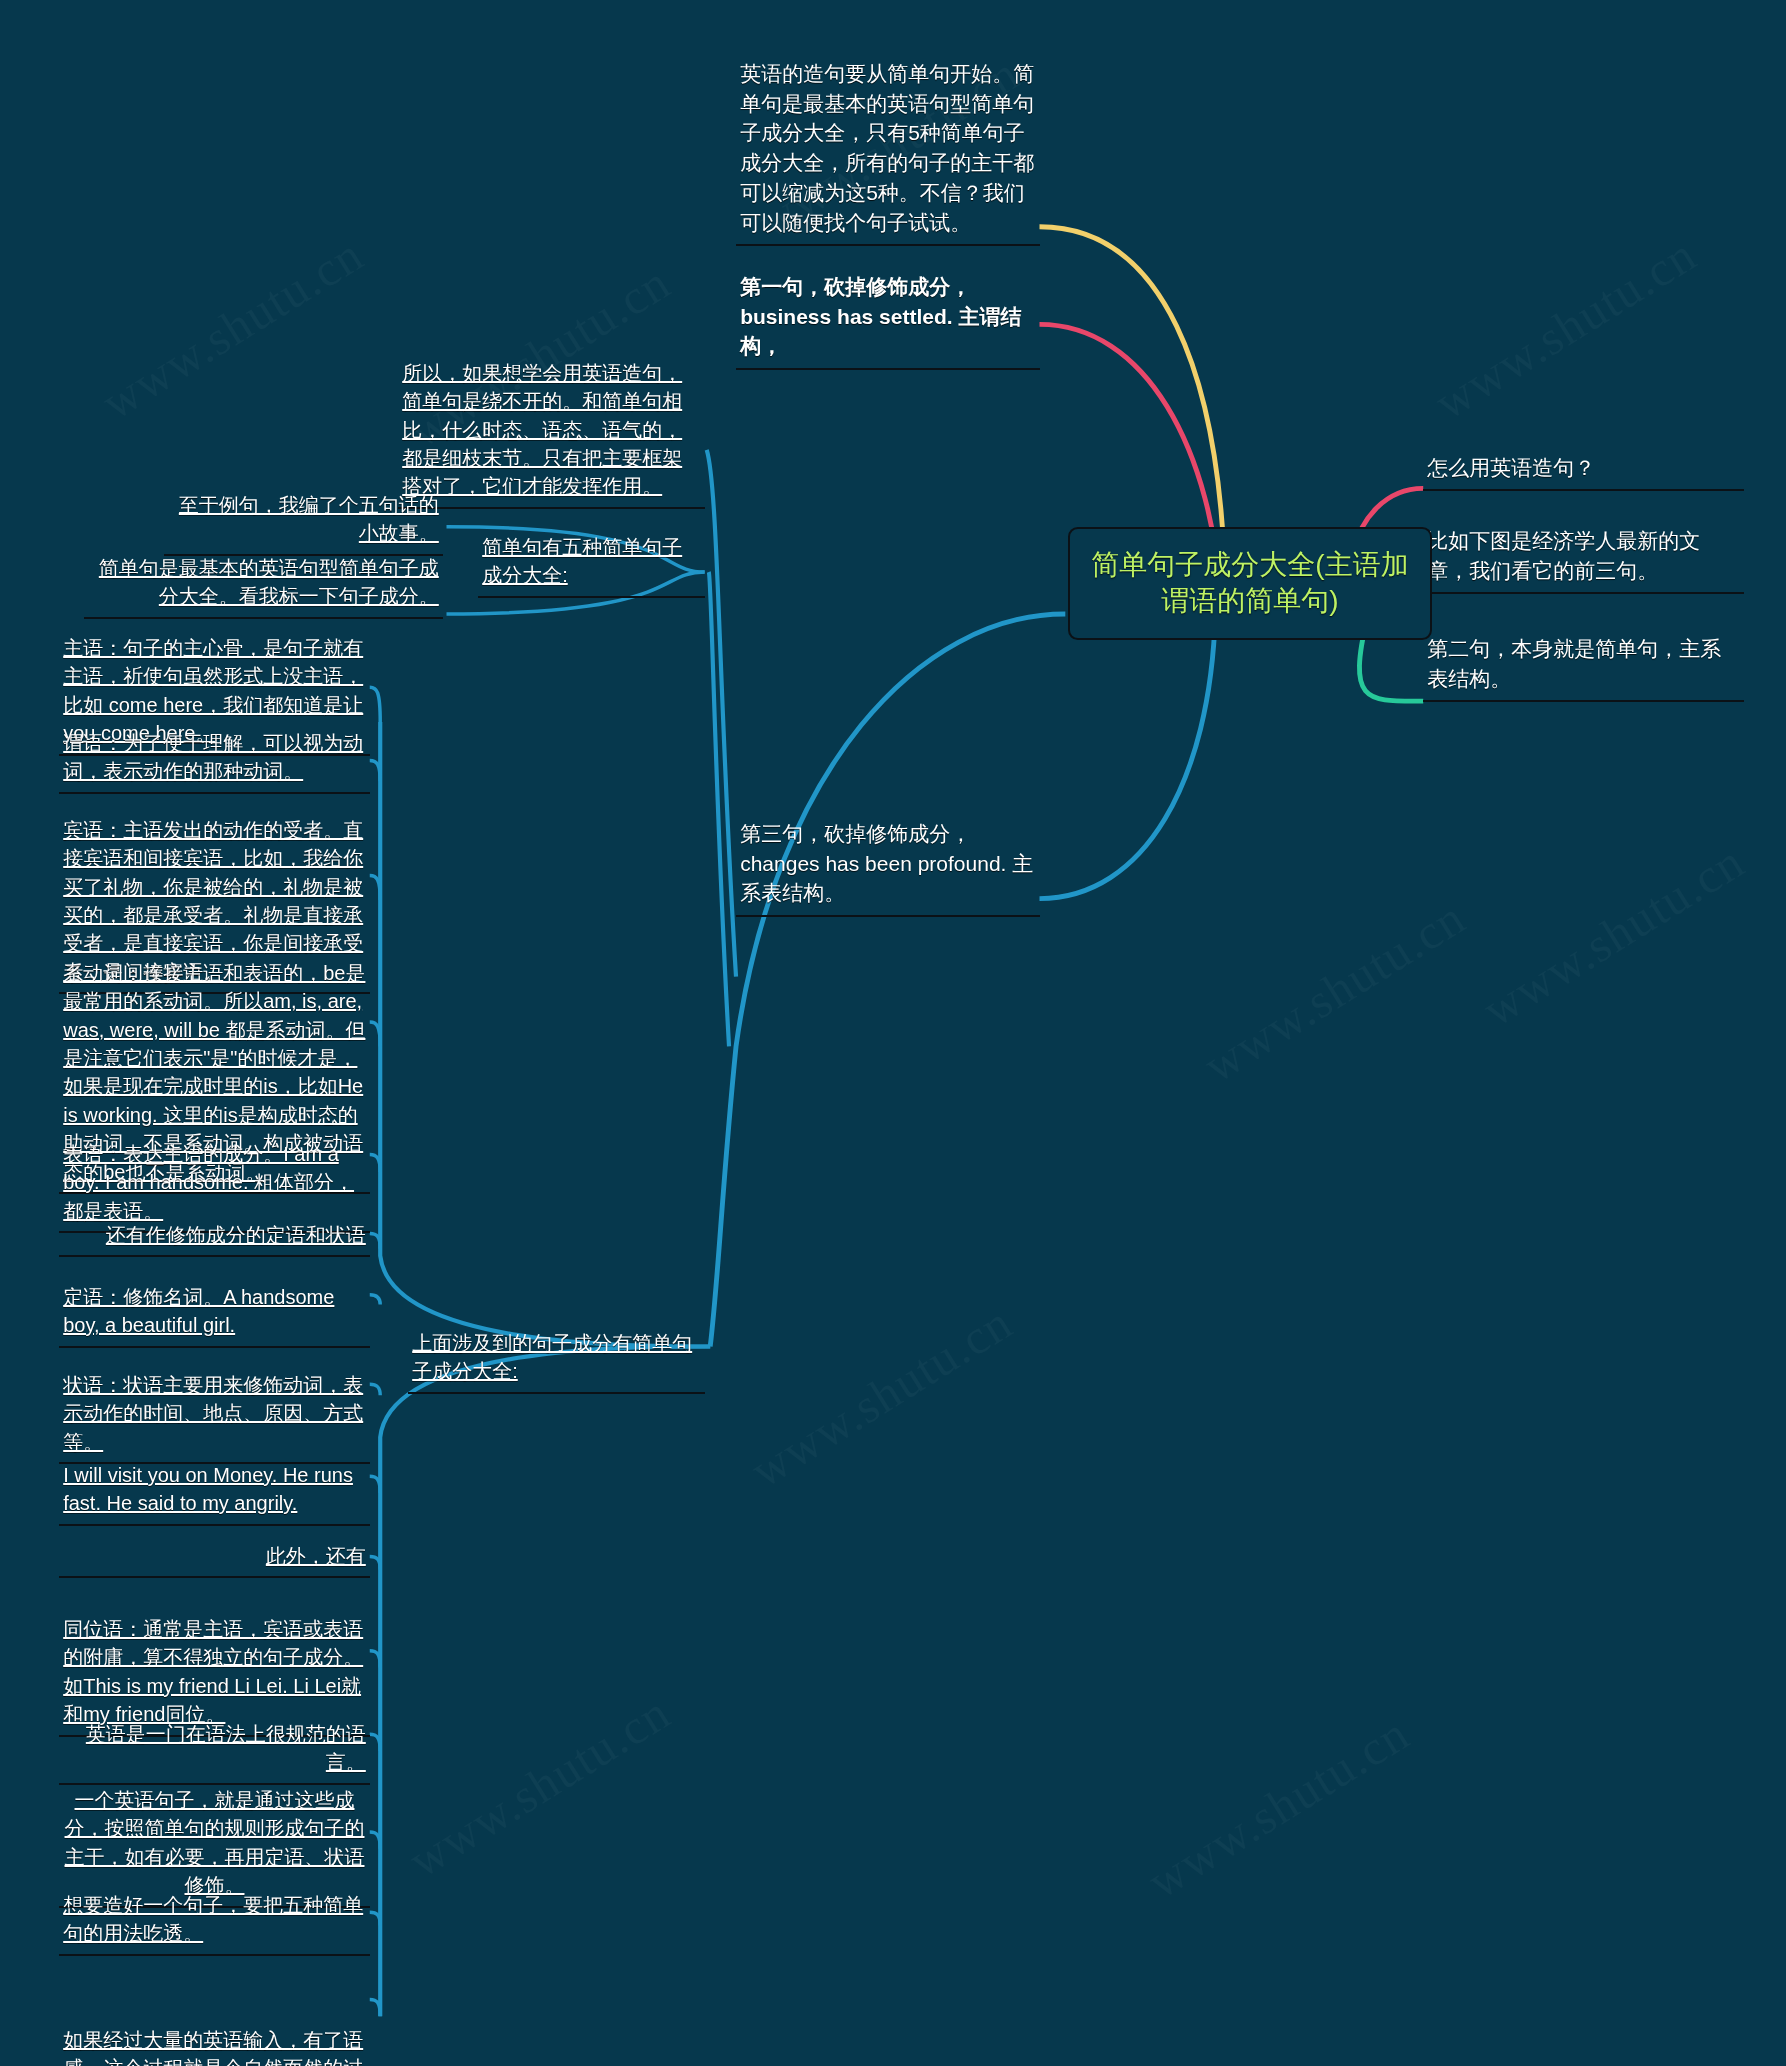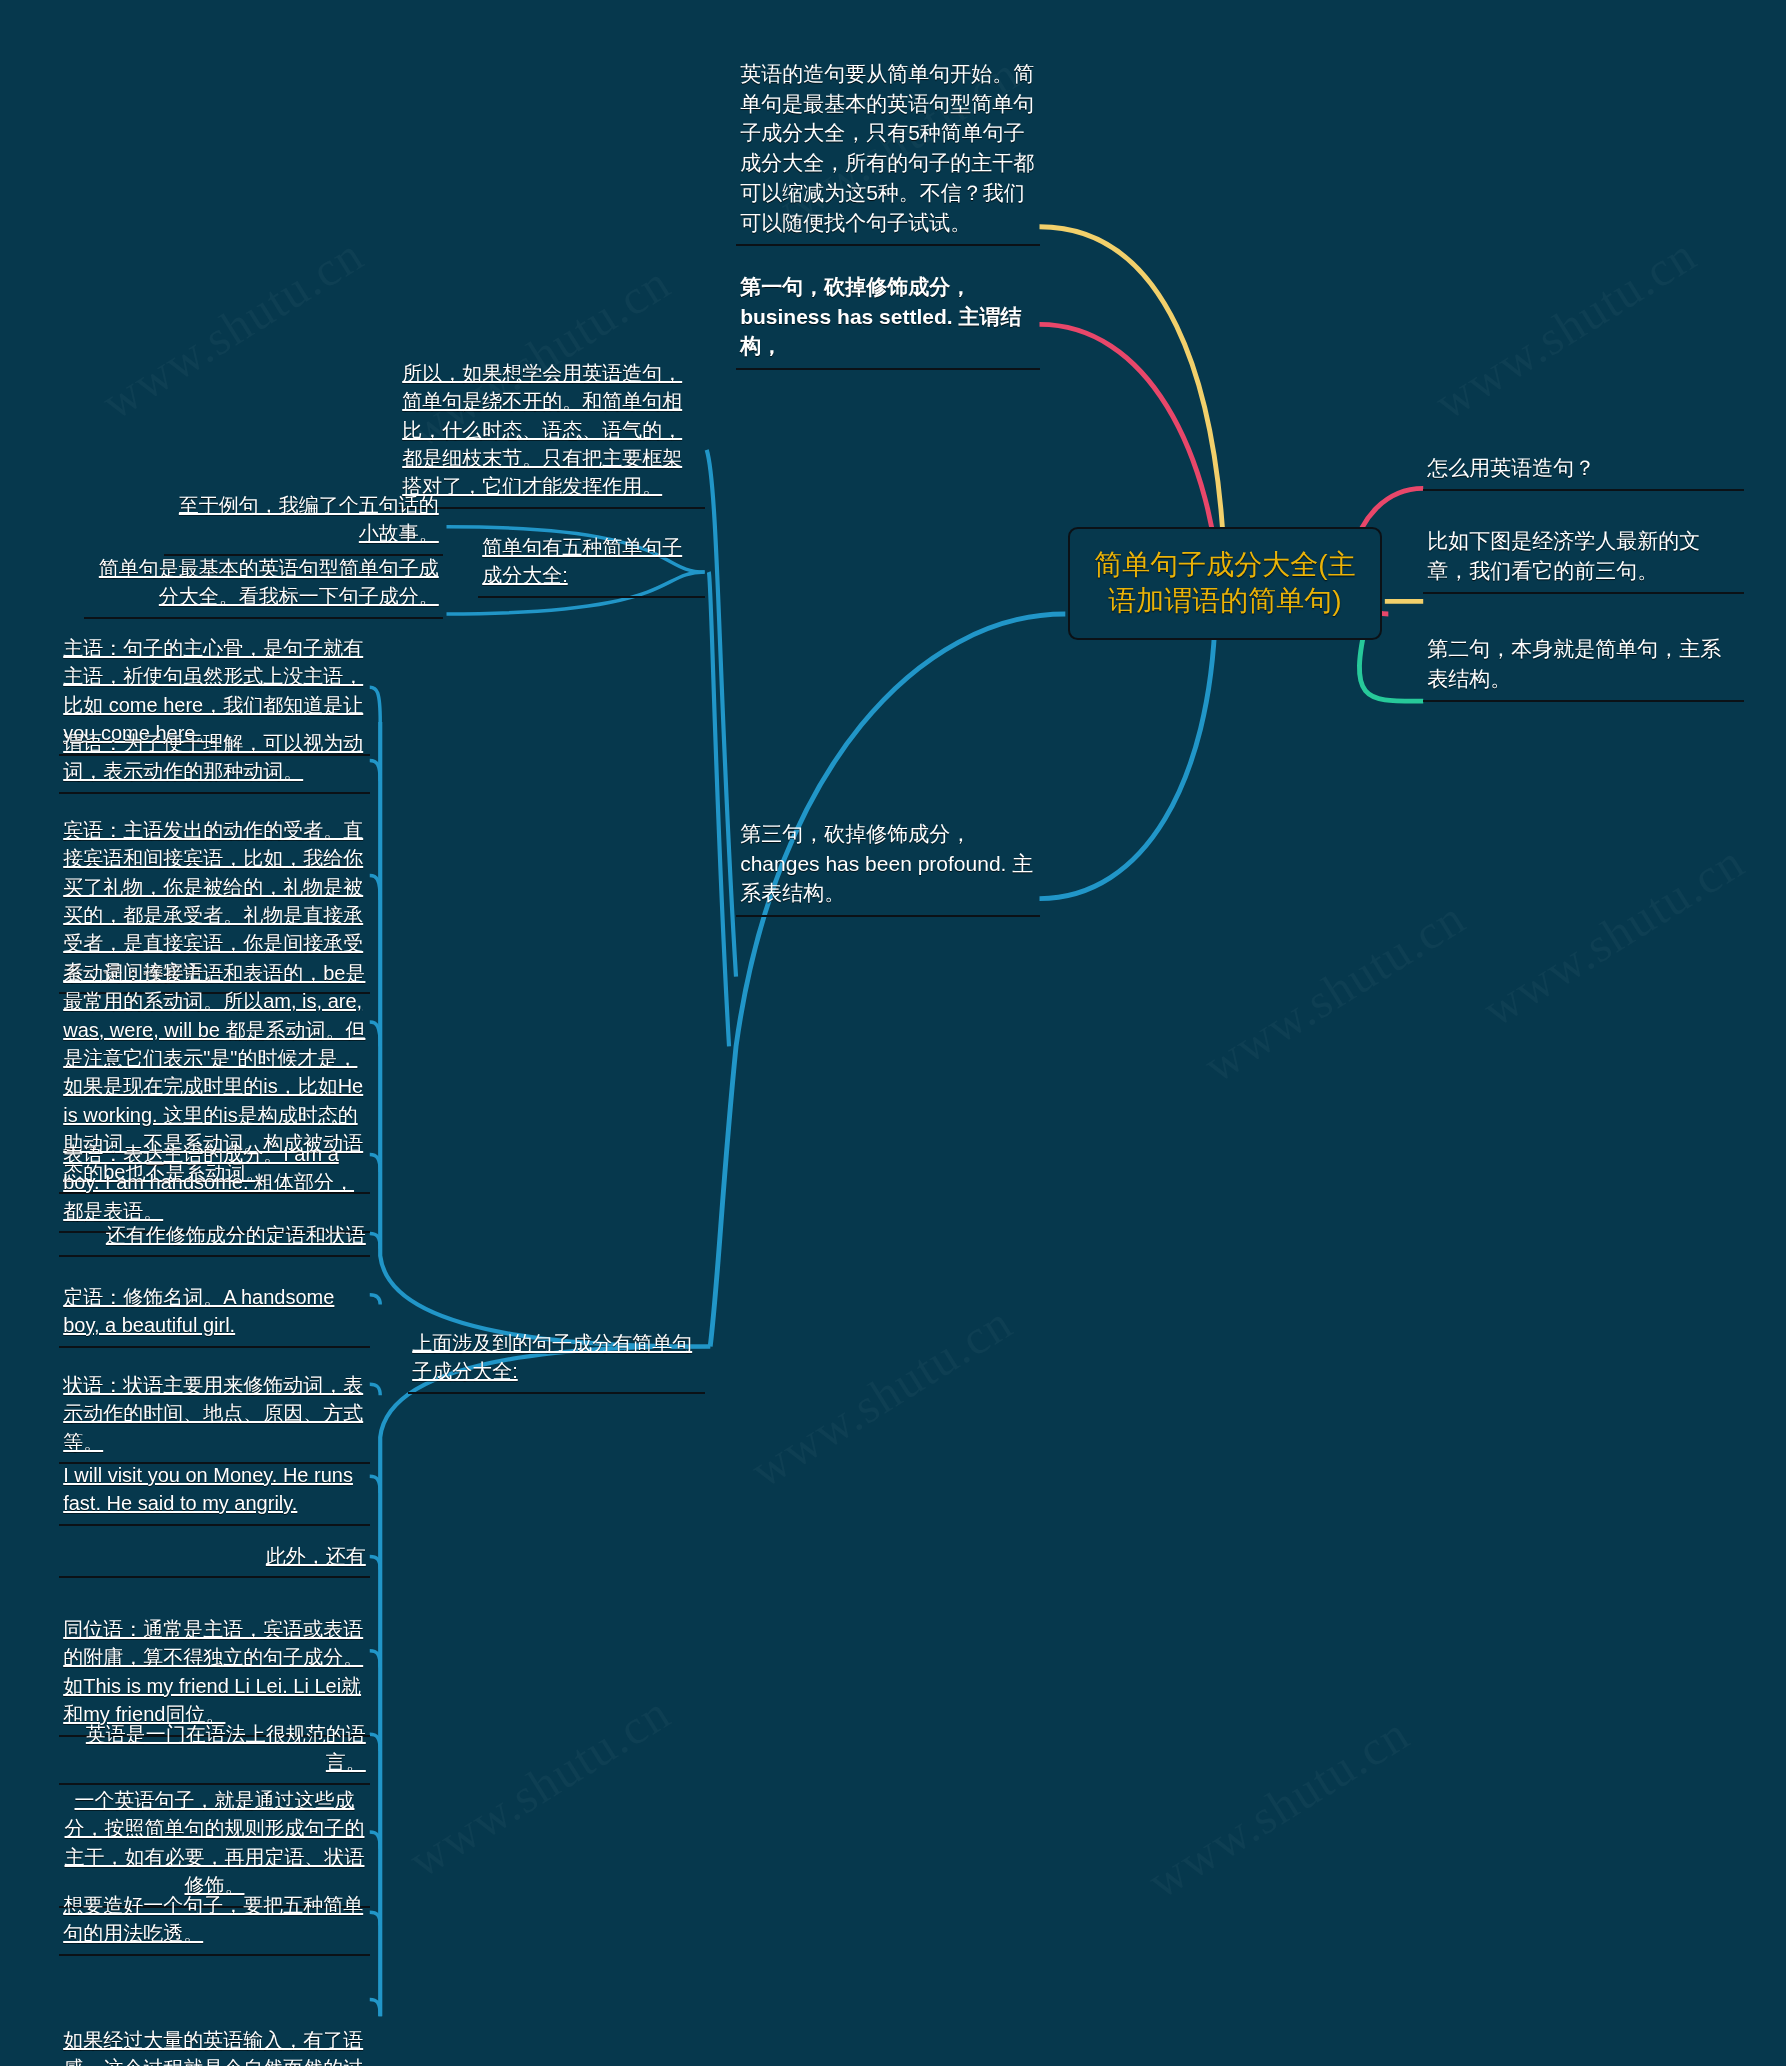--- a/index.html
+++ b/index.html
@@ -57,26 +57,26 @@
   .align-right { text-align: right; }
   .align-left  { text-align: left; }
 
   
   #central {
     position: absolute;
     z-index: 3;
     box-sizing: border-box;
     left: 1068px;
     top: 527px;
-    width: 314px;
+    width: 364px;
     padding: 18px 21px;
     border: 2.1px solid #0b1116;
     border-radius: 9.8px;
     background: #06384d;
-    color: #eab308;
+    color: #bef264;
     font-size: 28px;
     line-height: 1.3;
     text-align: center;
     text-shadow: 0 1.4px 1.4px rgba(0,0,0,0.8);
   }
 
   .small { font-size: 20px; text-decoration: underline; }
 </style>
 </head>
 <body>

